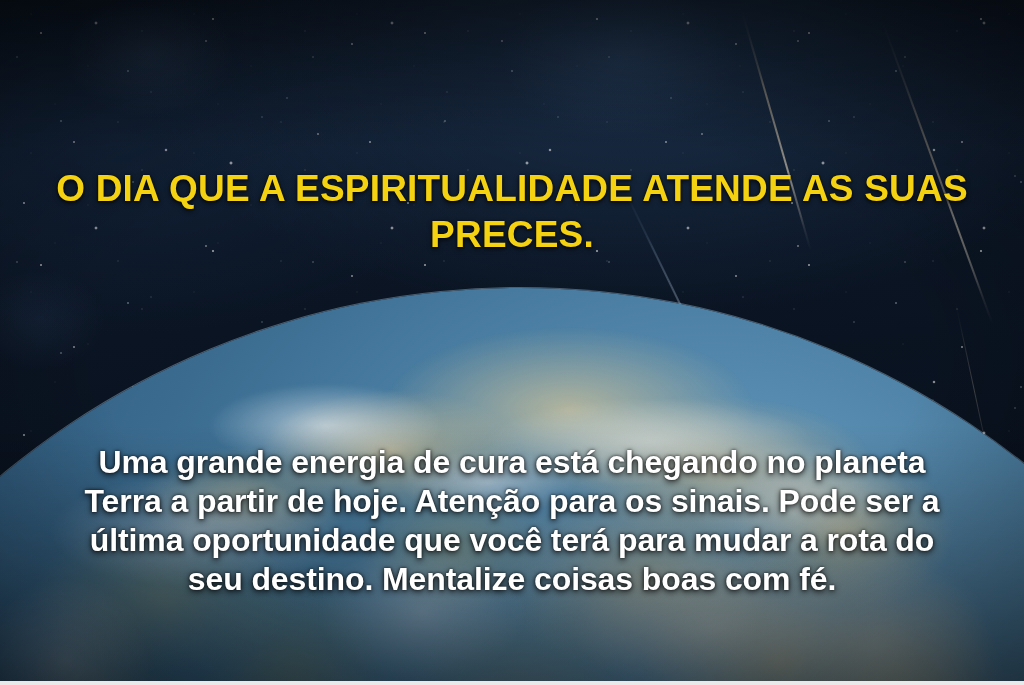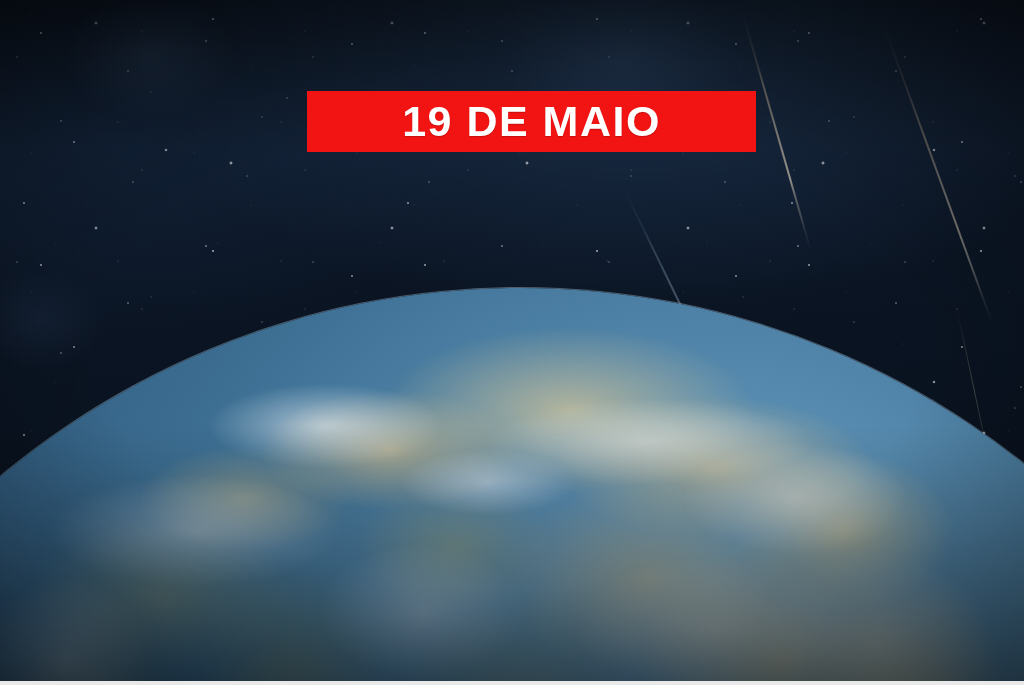--- a/index.html
+++ b/index.html
@@ -338,22 +338,21 @@
       <div class="warm-limb"></div>
       <div class="atmo"></div>
       <div class="shade"></div>
     </div>
   </div>
 
   <div class="vignette"></div>
 
   <div class="content">
 
-    <div class="date-banner">
-      <span class="date-banner-text">19 DE MAIO</span>
-    </div>
-
-
+
+    <div class="headline">O DIA QUE A ESPIRITUALIDADE ATENDE AS SUAS PRECES.</div>
+
+    <div class="body-copy">Uma grande energia de cura está chegando no planeta Terra a partir de hoje. Atenção para os sinais. Pode ser a última oportunidade que você terá para mudar a rota do seu destino. Mentalize coisas boas com fé.</div>
 
   </div>
 
   <div class="bottom-edge"></div>
 </div>
 
 </body></html>

